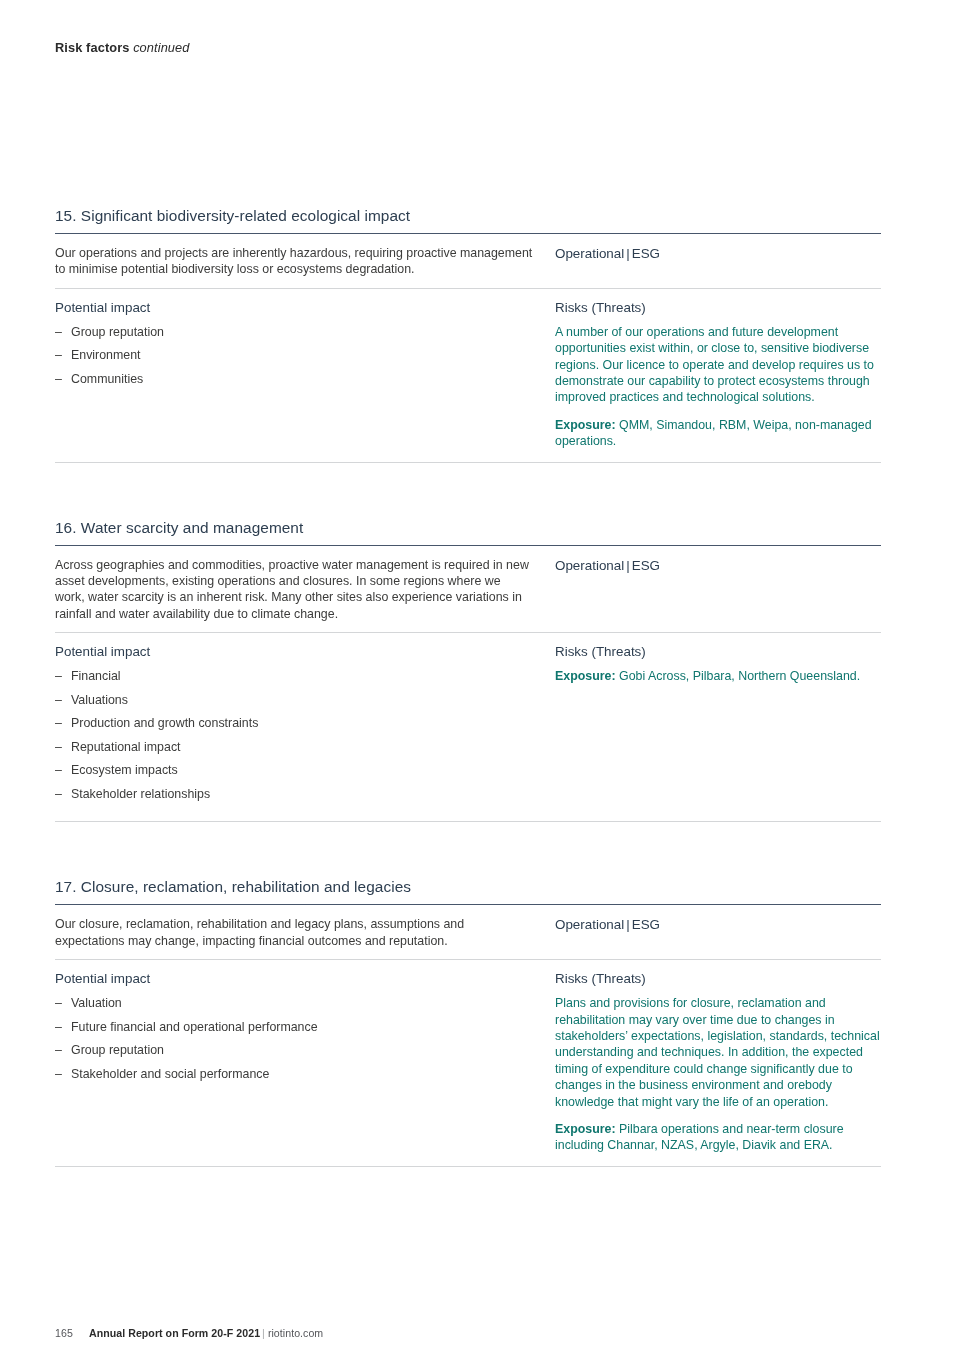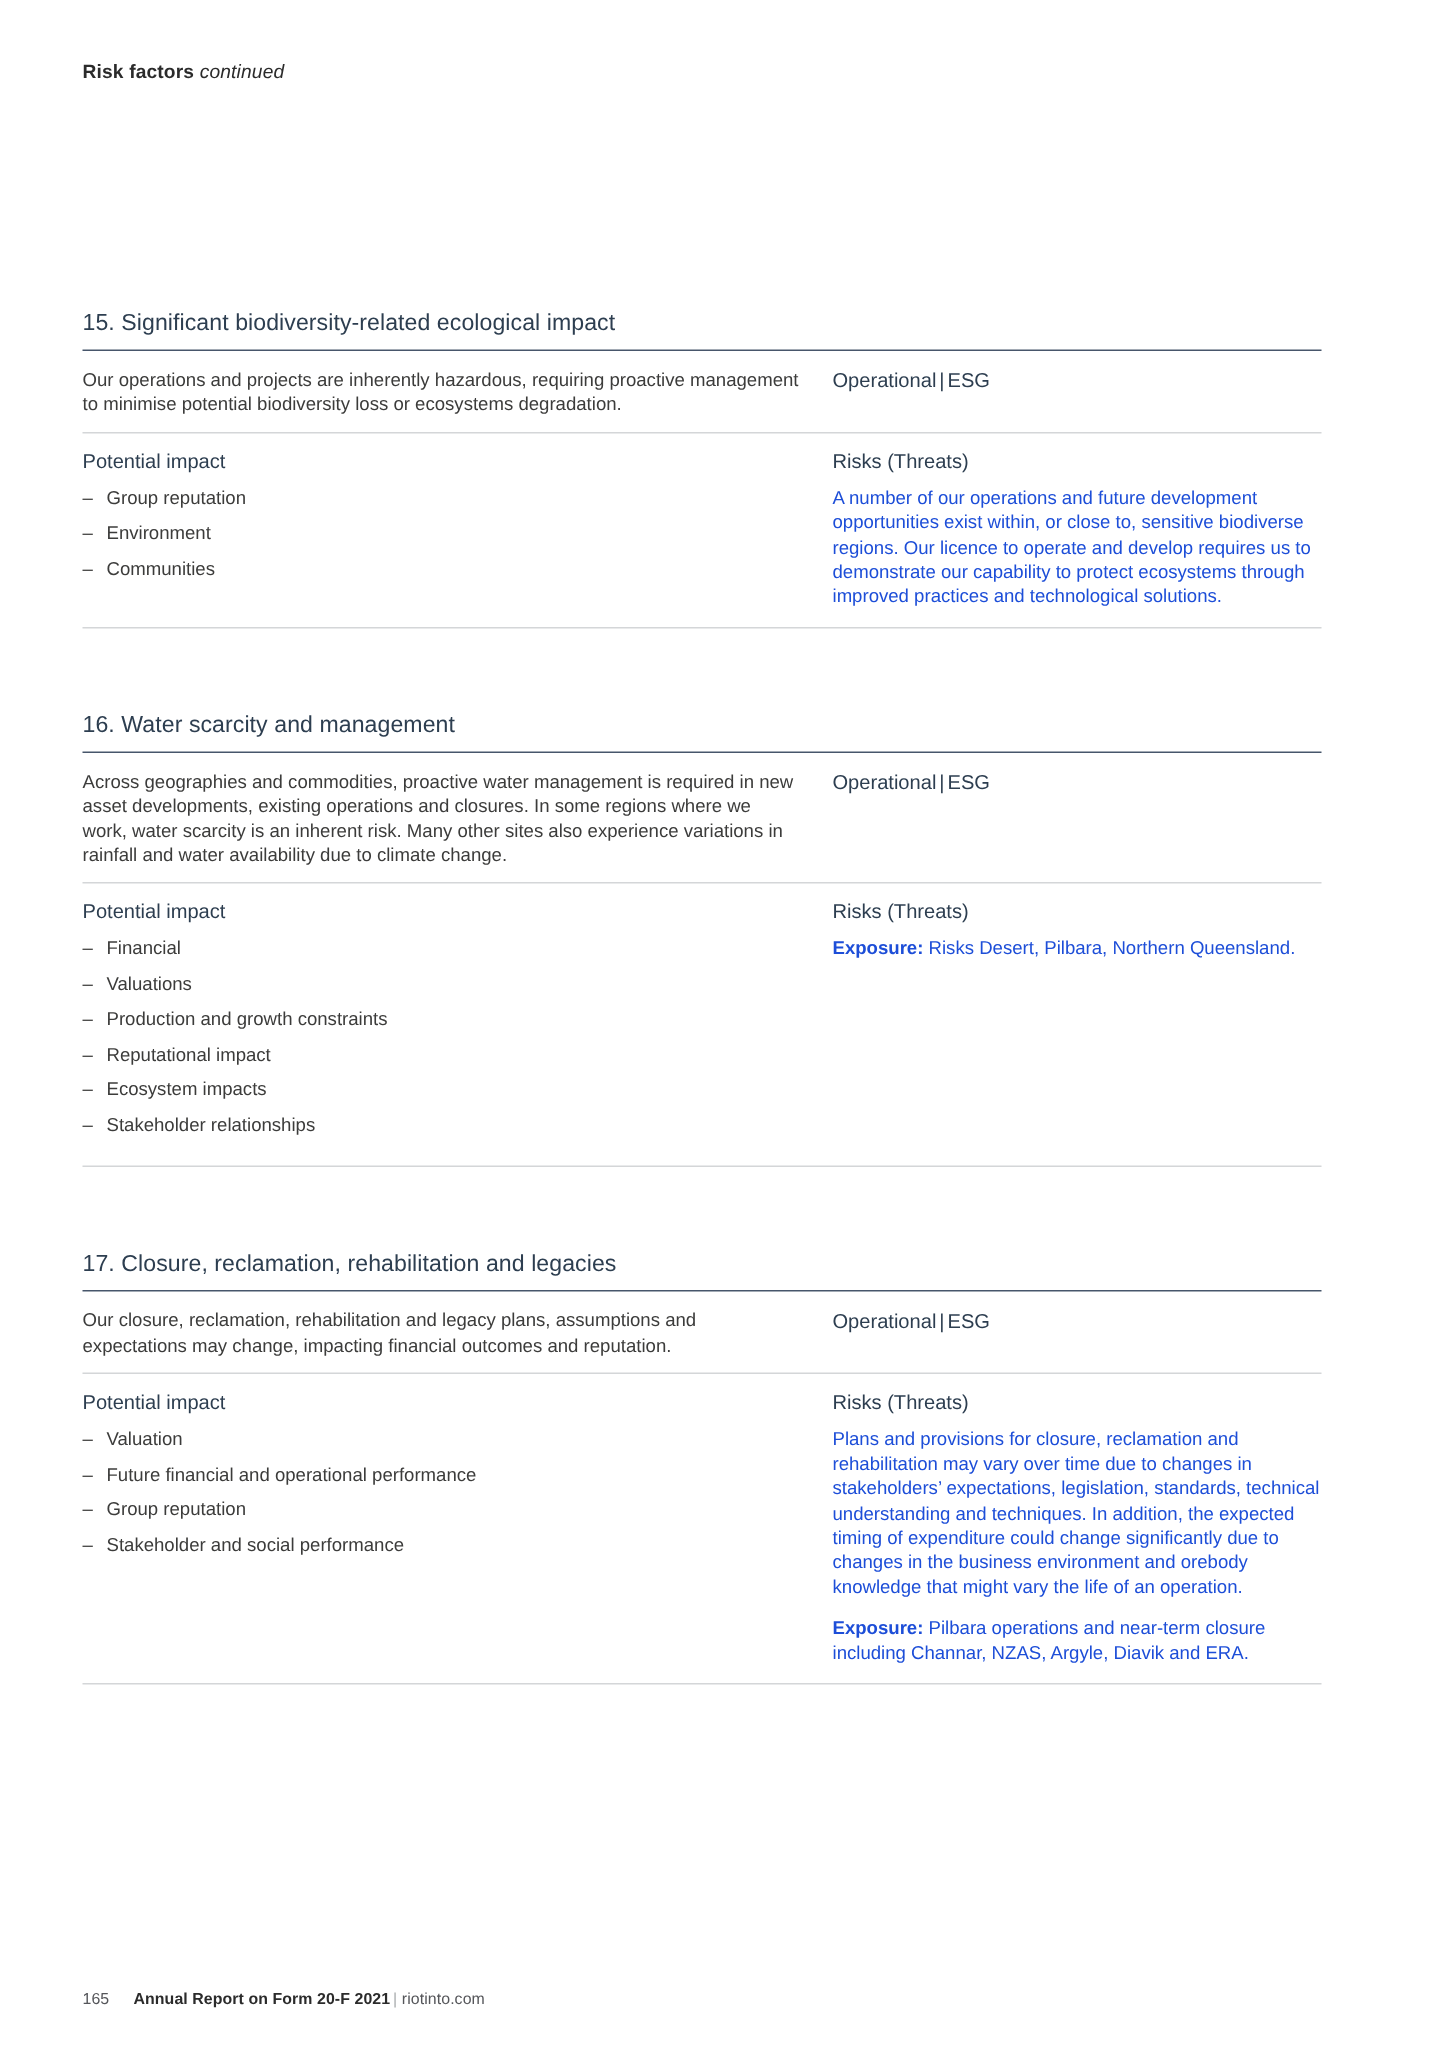--- a/index.html
+++ b/index.html
@@ -122,21 +122,21 @@
   }
   ul.impact-list li .dash {
     position: absolute;
     left: 0;
     top: 0;
   }
 
   .risk-para {
     font-size: 12.4px;
     line-height: 16.4px;
-    color: #1d4ed8;
+    color: #0f766e;
     margin: 0 0 11px 0;
   }
   .risk-para:last-child { margin-bottom: 0; }
   .exposure-label { font-weight: bold; }
 
   .block-bottom { margin-top: 12px; }
 
   
   .footer {
     position: absolute;
@@ -184,20 +184,21 @@
           <div class="sub-head">Potential impact</div>
           <ul class="impact-list">
             <li><span class="dash">–</span><span>Group reputation</span></li>
             <li><span class="dash">–</span><span>Environment</span></li>
             <li><span class="dash">–</span><span>Communities</span></li>
           </ul>
         </div>
         <div class="col-right">
           <div class="sub-head">Risks (Threats)</div>
           <p class="risk-para">A number of our operations and future development opportunities exist within, or close to, sensitive biodiverse regions. Our licence to operate and develop requires us to demonstrate our capability to protect ecosystems through improved practices and technological solutions.</p>
+          <p class="risk-para"><span class="exposure-label">Exposure:</span> <span>QMM, Simandou, RBM, Weipa, non-managed operations.</span></p>
         </div>
       </div>
 
       <div class="rule-light block-bottom"></div>
     </div>
 
     <div class="risk-block">
       <div class="block-title">16. Water scarcity and management</div>
       <div class="rule-dark"></div>
 
@@ -219,21 +220,21 @@
             <li><span class="dash">–</span><span>Financial</span></li>
             <li><span class="dash">–</span><span>Valuations</span></li>
             <li><span class="dash">–</span><span>Production and growth constraints</span></li>
             <li><span class="dash">–</span><span>Reputational impact</span></li>
             <li><span class="dash">–</span><span>Ecosystem impacts</span></li>
             <li><span class="dash">–</span><span>Stakeholder relationships</span></li>
           </ul>
         </div>
         <div class="col-right">
           <div class="sub-head">Risks (Threats)</div>
-          <p class="risk-para"><span class="exposure-label">Exposure:</span> <span>Risks Desert, Pilbara, Northern Queensland.</span></p>
+          <p class="risk-para"><span class="exposure-label">Exposure:</span> <span>Gobi Across, Pilbara, Northern Queensland.</span></p>
         </div>
       </div>
 
       <div class="rule-light block-bottom"></div>
     </div>
 
     <div class="risk-block">
       <div class="block-title">17. Closure, reclamation, rehabilitation and legacies</div>
       <div class="rule-dark"></div>
 

